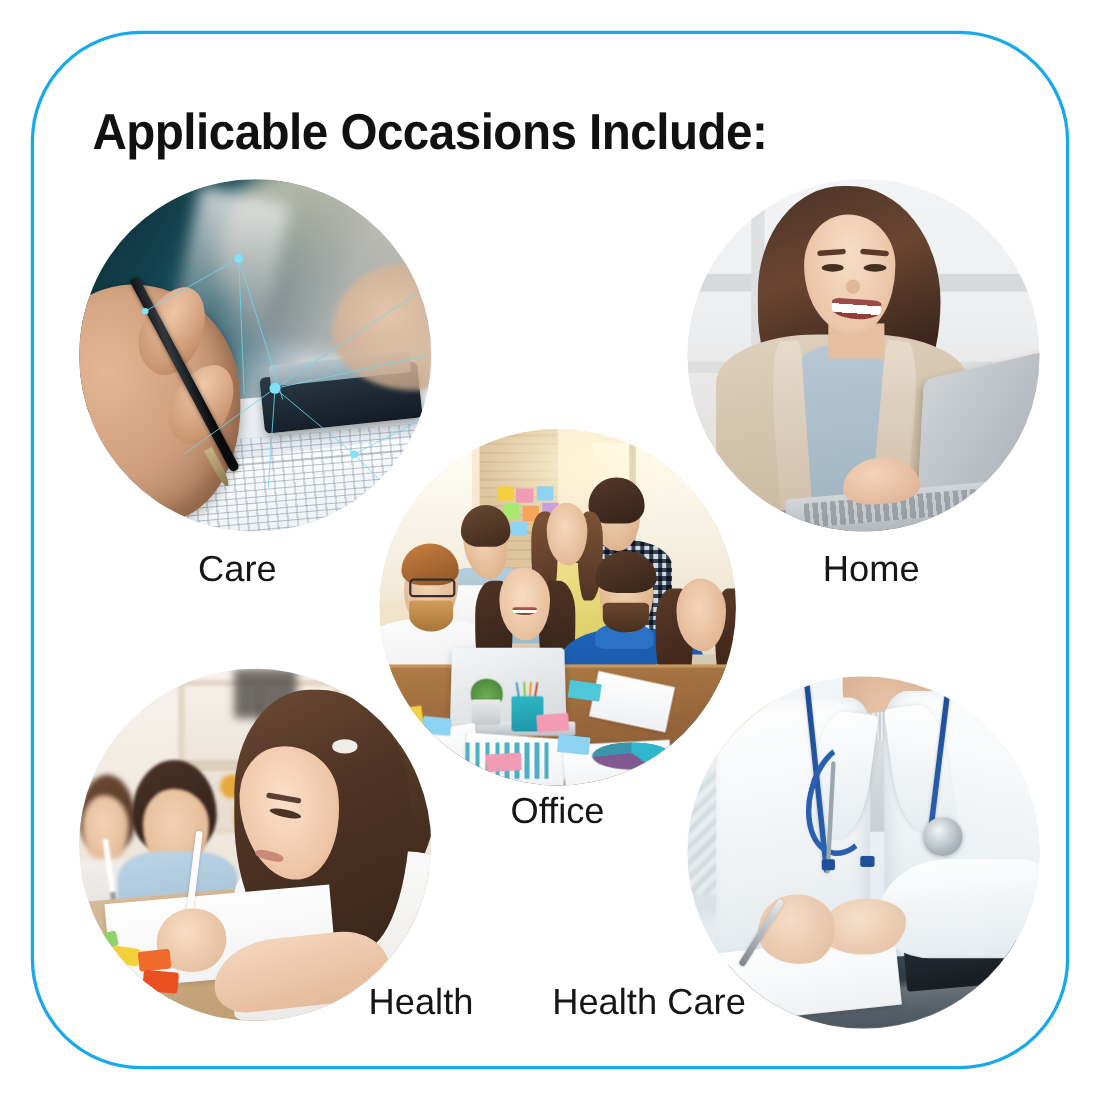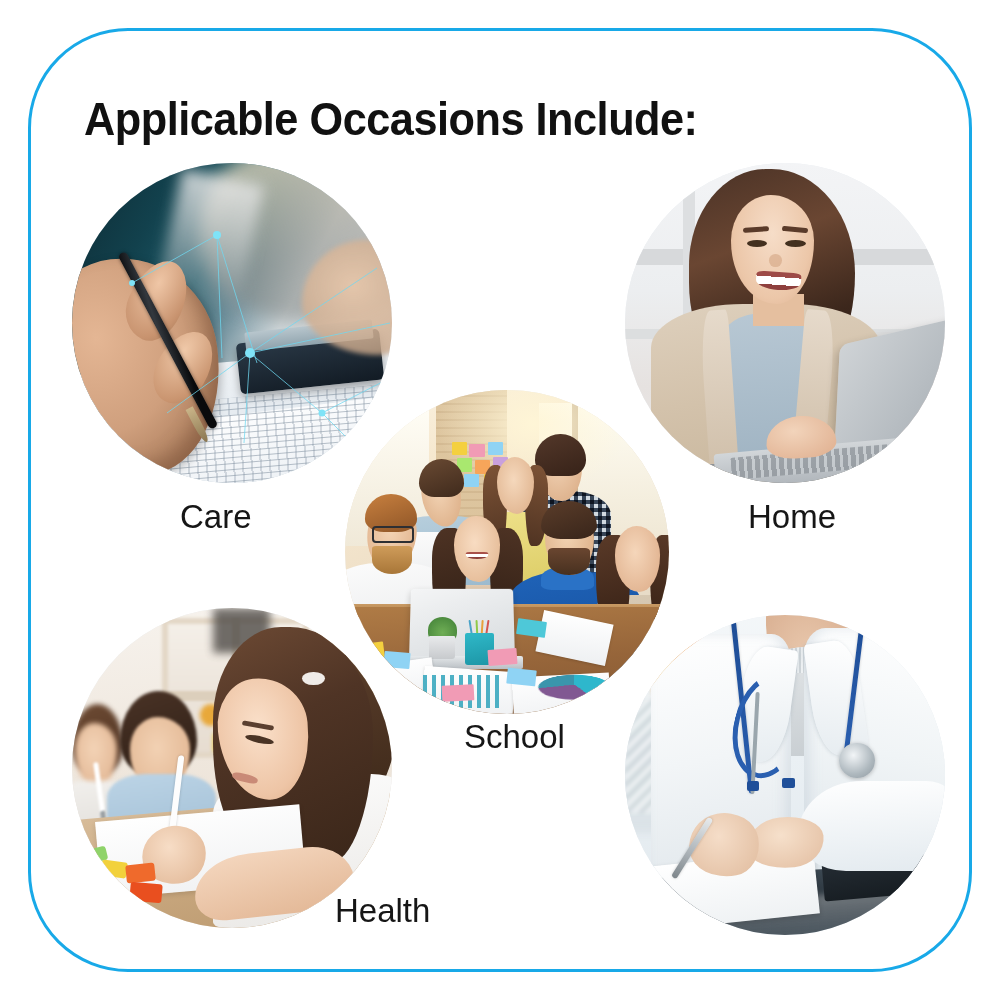--- a/index.html
+++ b/index.html
@@ -782,21 +782,21 @@
       <div class="off-pie"></div>
 
       <div class="off-sticky" style="left:4%;  top:78%; width:8%;  height:5%; background:#f4d03f; transform:rotate(-7deg);"></div>
       <div class="off-sticky" style="left:12%; top:81%; width:8%;  height:5%; background:#8fd3f4; transform:rotate(5deg);"></div>
       <div class="off-sticky" style="left:44%; top:80%; width:9%;  height:5%; background:#f19bb5; transform:rotate(-4deg);"></div>
       <div class="off-sticky" style="left:50%; top:86%; width:9%;  height:5%; background:#8fd3f4; transform:rotate(6deg);"></div>
       <div class="off-sticky" style="left:30%; top:91%; width:10%; height:5%; background:#f19bb5; transform:rotate(-3deg);"></div>
       <div class="off-sticky" style="left:53%; top:71%; width:9%;  height:5%; background:#4ec8d8; transform:rotate(8deg);"></div>
     </div>
   </div>
-  <div class="lbl" style="left:464px; top:718px;">School</div>
+  <div class="lbl" style="left:464px; top:718px;">Office</div>
 
   <div class="photo" id="ph-school">
     <div class="scene sch-bg">
       <div class="sch-shelf"></div>
       <div class="sch-shelf-h"></div>
       <div class="sch-shelf-v"></div>
       <div class="sch-box-r"></div>
       <div class="sch-toy1"></div>
       <div class="sch-toy2"></div>
       <div class="sch-dark"></div>
@@ -860,14 +860,15 @@
       <div class="hc-desk"></div>
       <div class="hc-desk-refl"></div>
       <div class="hc-kbd"></div>
       <div class="hc-paper"></div>
       <div class="hc-arm-r"></div>
       <div class="hc-hand-r"></div>
       <div class="hc-hand-l"></div>
       <div class="hc-pen"></div>
     </div>
   </div>
+  <div class="lbl" style="left:502px; top:892px;">Health Care</div>
 
 </div>
 
 </body></html>

